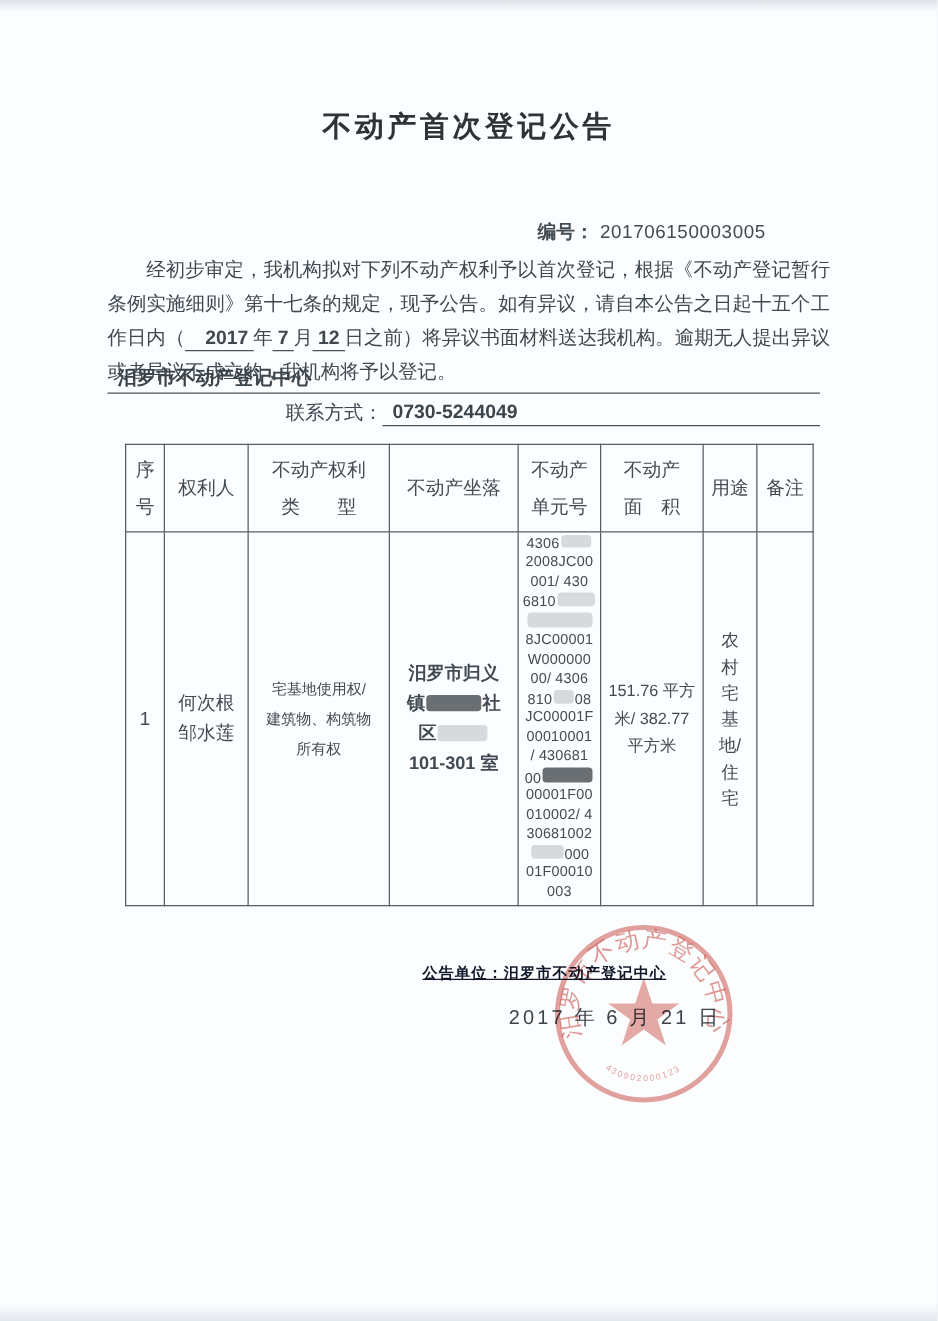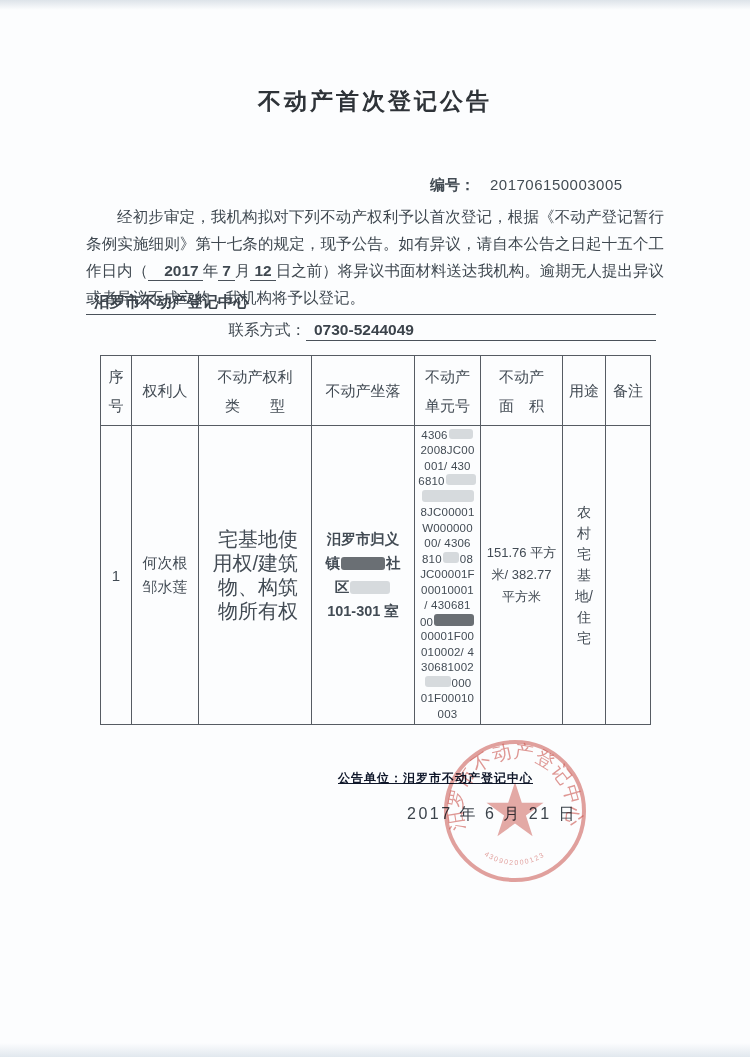--- a/index.html
+++ b/index.html
@@ -16,21 +16,21 @@
   .page::after {
     content:""; position:absolute; bottom:0; left:0; right:0; height:14px;
     background:linear-gradient(rgba(255,255,255,0), #e1e8ee); pointer-events:none;
   }
 
   .title {
     position:absolute; top:86px; left:0; width:100%; margin:0;
     text-align:center; font-size:23px; font-weight:700; letter-spacing:3px; color:#2e3338;font-family:Liberation Mono, monospace;
   }
   .docno { position:absolute; top:176px; left:430px; font-size:15px; color:#434c54; font-weight:600; }
-  .docno .num { margin-left:15px; letter-spacing:.5px; font-weight:400; }
+  .docno .num { margin-left:5px; letter-spacing:.5px; font-weight:400; }
 
   .body-para {
     position:absolute; top:203px; left:86px; width:578px; margin:0;
     font-size:15.5px; line-height:27px; text-align:justify; text-indent:31px; color:#3f4850;
   }
   .blank { border-bottom:1.5px solid #4a525a; padding:0 4px 1px 4px; font-weight:600; }
   .blank.yr { padding-left:16px; }
 
   .field-row { position:absolute; left:86px; width:570px; display:flex; align-items:flex-end; font-size:15.5px; }
   .row-address { top:292px; }
@@ -44,21 +44,21 @@
     font-size:15px; color:#424b54;
   }
   .reg th, .reg td { border:1px solid #565c63; padding:0; font-weight:400; }
   .reg thead tr { height:70px; }
   .reg tbody tr { height:299px; }
   .reg th { text-align:center; vertical-align:middle; }
   .reg td { text-align:center; vertical-align:middle; }
   th .hd { white-space:pre-line; line-height:29px; text-align:center; font-size:15px; }
 
   .holder { white-space:pre-line; line-height:24px; font-size:15px; }
-  .rtype  { width:86px; margin:16px auto; line-height:24px; font-size:20px; text-align:right; }
+  .rtype  { width:86px; margin:16px auto; line-height:24px; font-size:12px; text-align:center; }
   .locln  { line-height:24px; font-size:14.5px;font-weight:bold; }
   .unit-cell { vertical-align:top; padding-top:3px; font-size:11.5px; letter-spacing:.2px; }
   .ul { line-height:15.5px; height:15.5px; white-space:nowrap; text-align:center; }
   .area { width:70px; margin:10px auto; font-size:13px; line-height:22px; text-align:center; }
   .usage { white-space:pre-line; line-height:21px; font-size:14px; }
 
   .rb { display:inline-block; height:11px; border-radius:3px; vertical-align:baseline; margin:0 1px; }
   .rb-l { background:#d6dadd; }
   .rb-d { background:#6a6f74; }
   .rb-loc { height:13px; vertical-align:-2px; }

